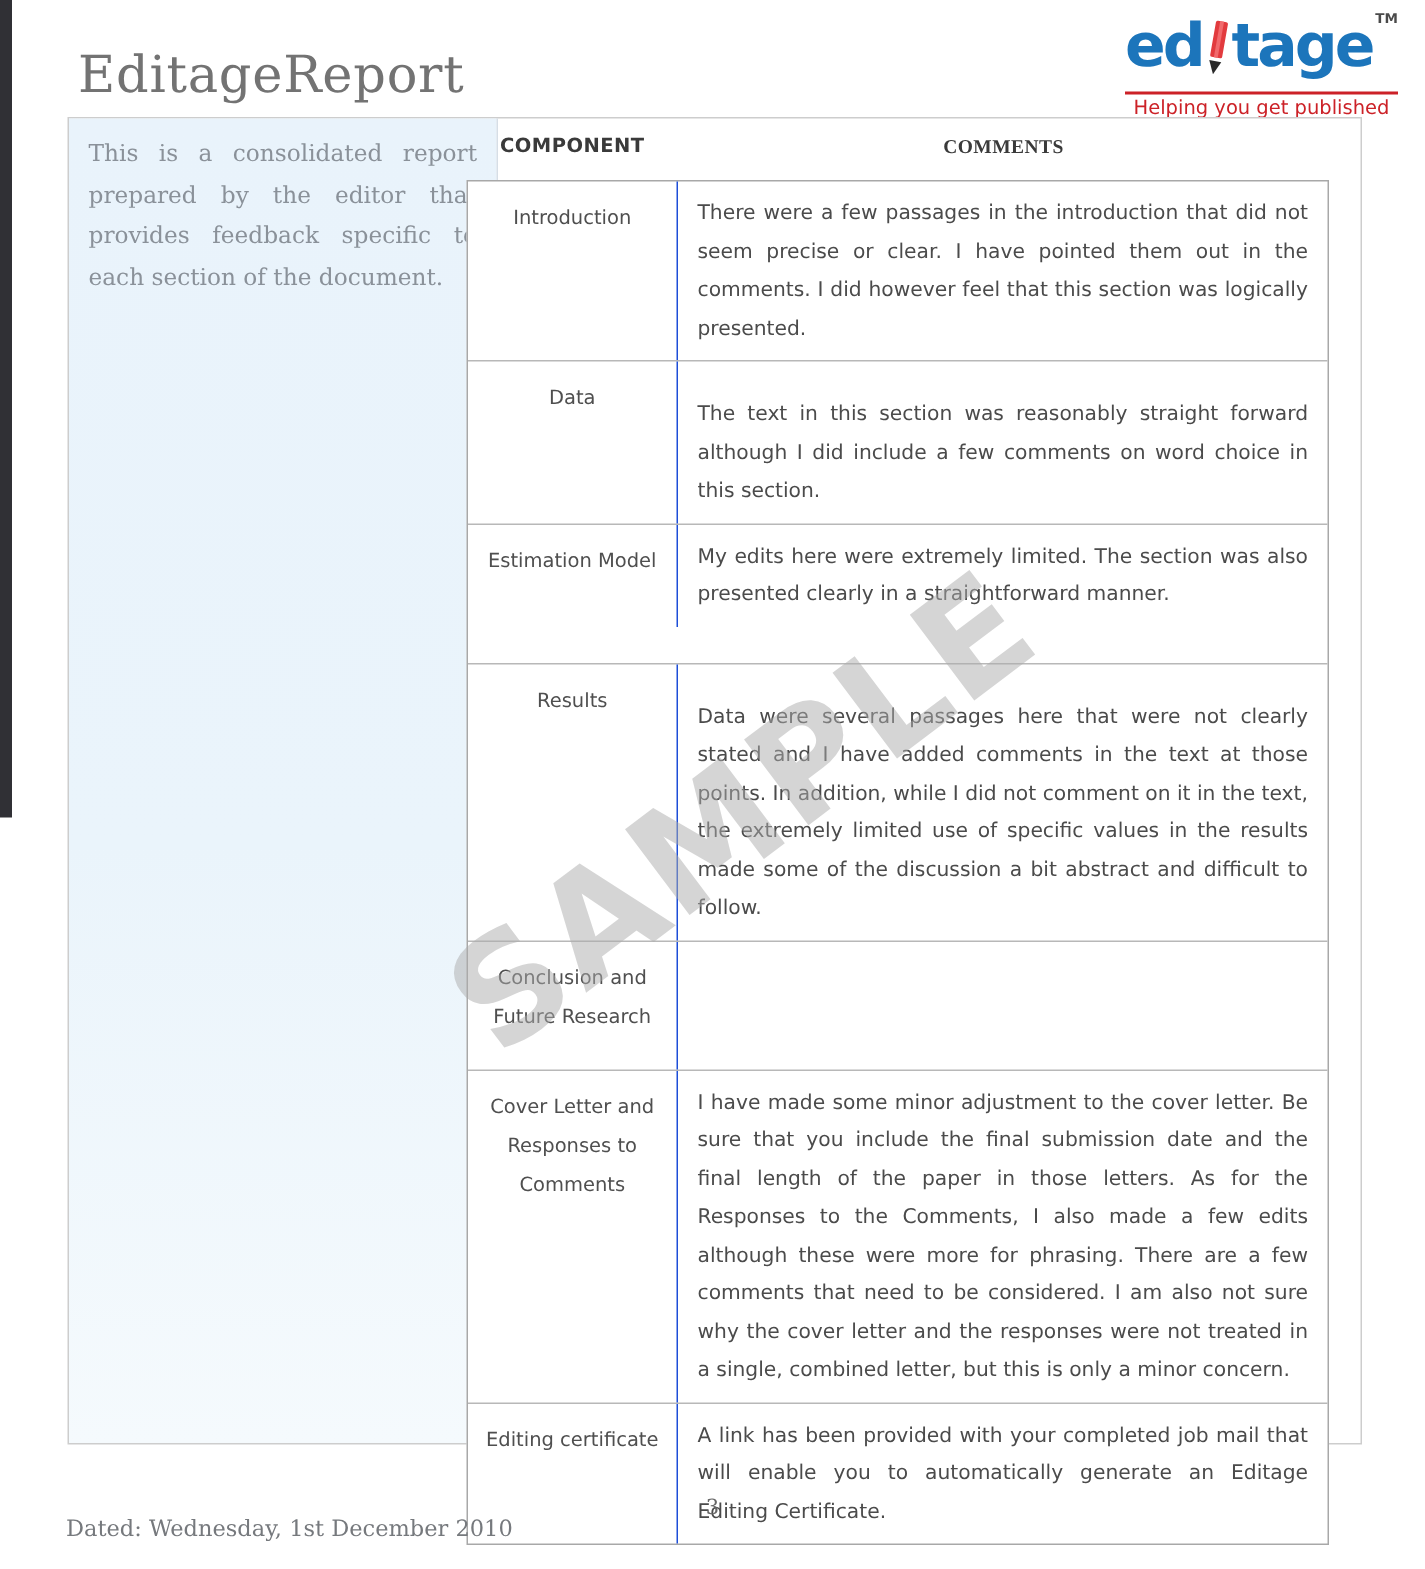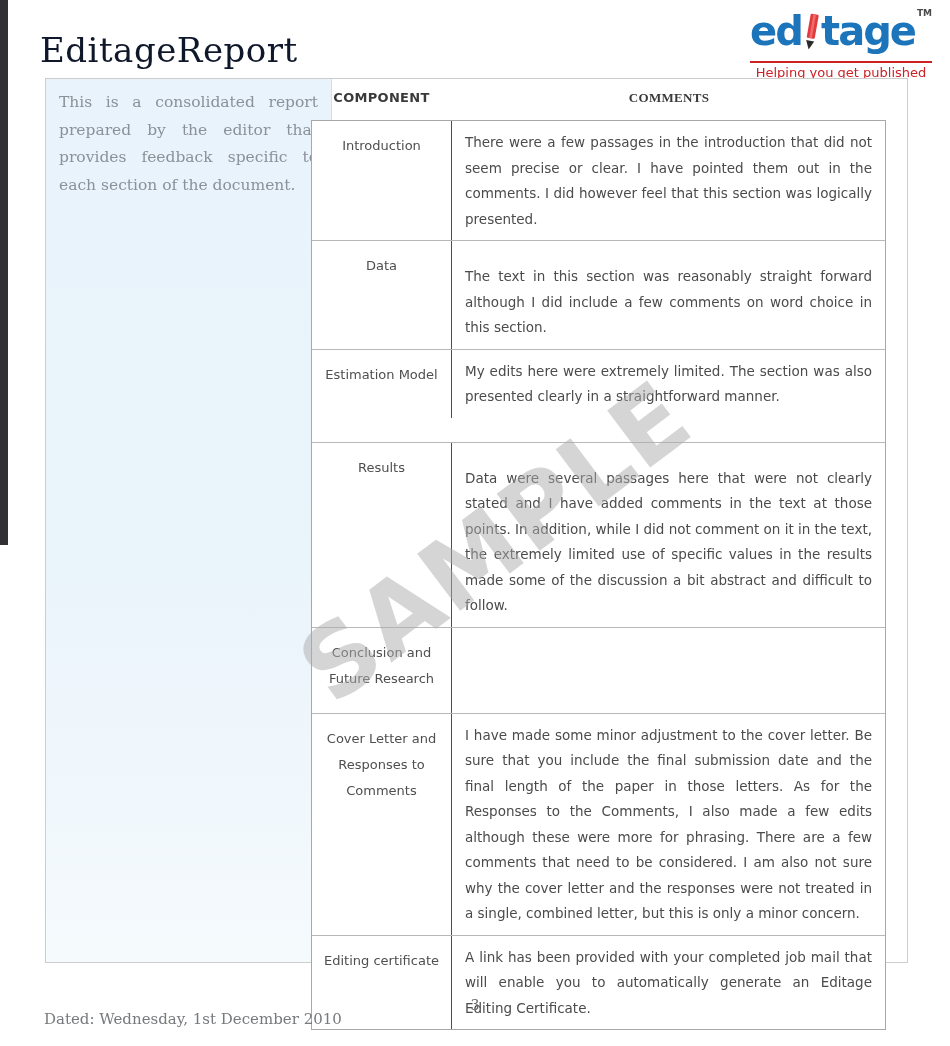--- a/index.html
+++ b/index.html
@@ -3,22 +3,22 @@
 <meta charset="utf-8">
 <style>
   html,body{margin:0;padding:0;}
   body{width:950px;height:1046px;background:#ffffff;font-family:"DejaVu Sans",sans-serif;position:relative;overflow:hidden;}
   .page{position:absolute;inset:0;}
 
   
   .left-strip{position:absolute;left:0;top:0;width:8px;height:545px;background:#303035;}
 
   
-  .title{position:absolute;left:40px;top:30px;margin:0;font-family:"DejaVu Serif",serif;font-weight:400;
-         font-size:34px;color:#0f172a;letter-spacing:0.5px;}
+  .title{position:absolute;left:52px;top:30px;margin:0;font-family:"DejaVu Serif",serif;font-weight:400;
+         font-size:34px;color:#737373;letter-spacing:0.5px;}
 
   
   .logo{position:absolute;left:750px;top:6px;width:182px;text-align:center;}
   .logo-row{display:flex;align-items:flex-start;justify-content:center;height:52px;}
   .logo-txt{font-family:"DejaVu Sans",sans-serif;font-weight:bold;font-size:40px;line-height:50px;
             color:#1c75bb;letter-spacing:-2px;}
   .pencil{width:17px;height:46px;margin:3px 1px 0 2px;}
   .tm{font-size:9px;font-weight:bold;color:#4a4a4a;margin-left:2px;margin-top:2px;letter-spacing:0;}
   .logo-rule{height:2px;background:#cc2127;margin-top:3px;}
   .tagline{color:#cc2127;font-size:13px;margin-top:2px;white-space:nowrap;}

